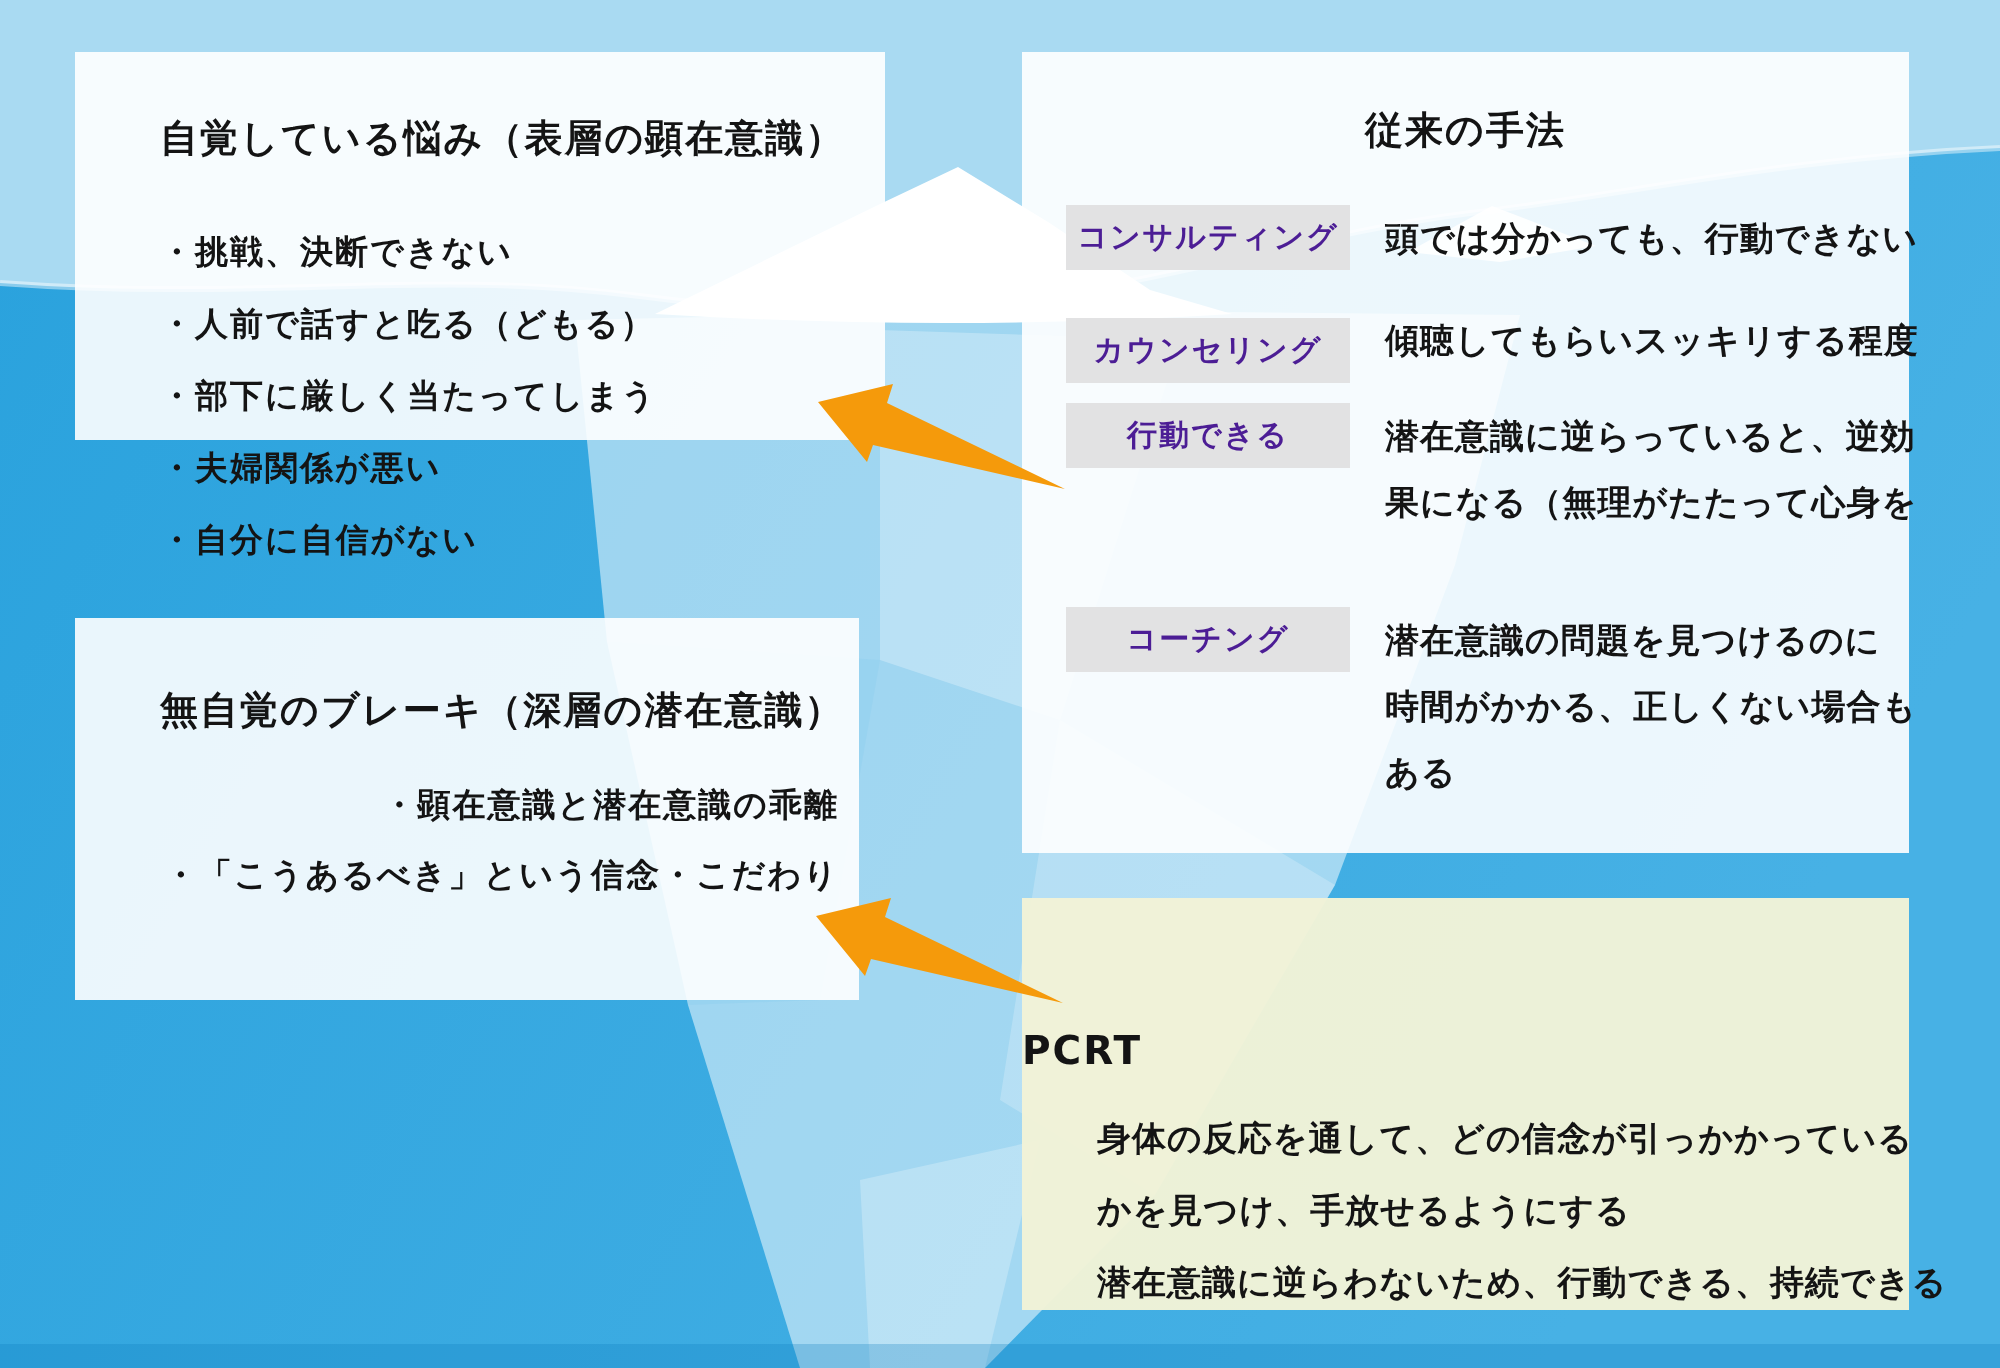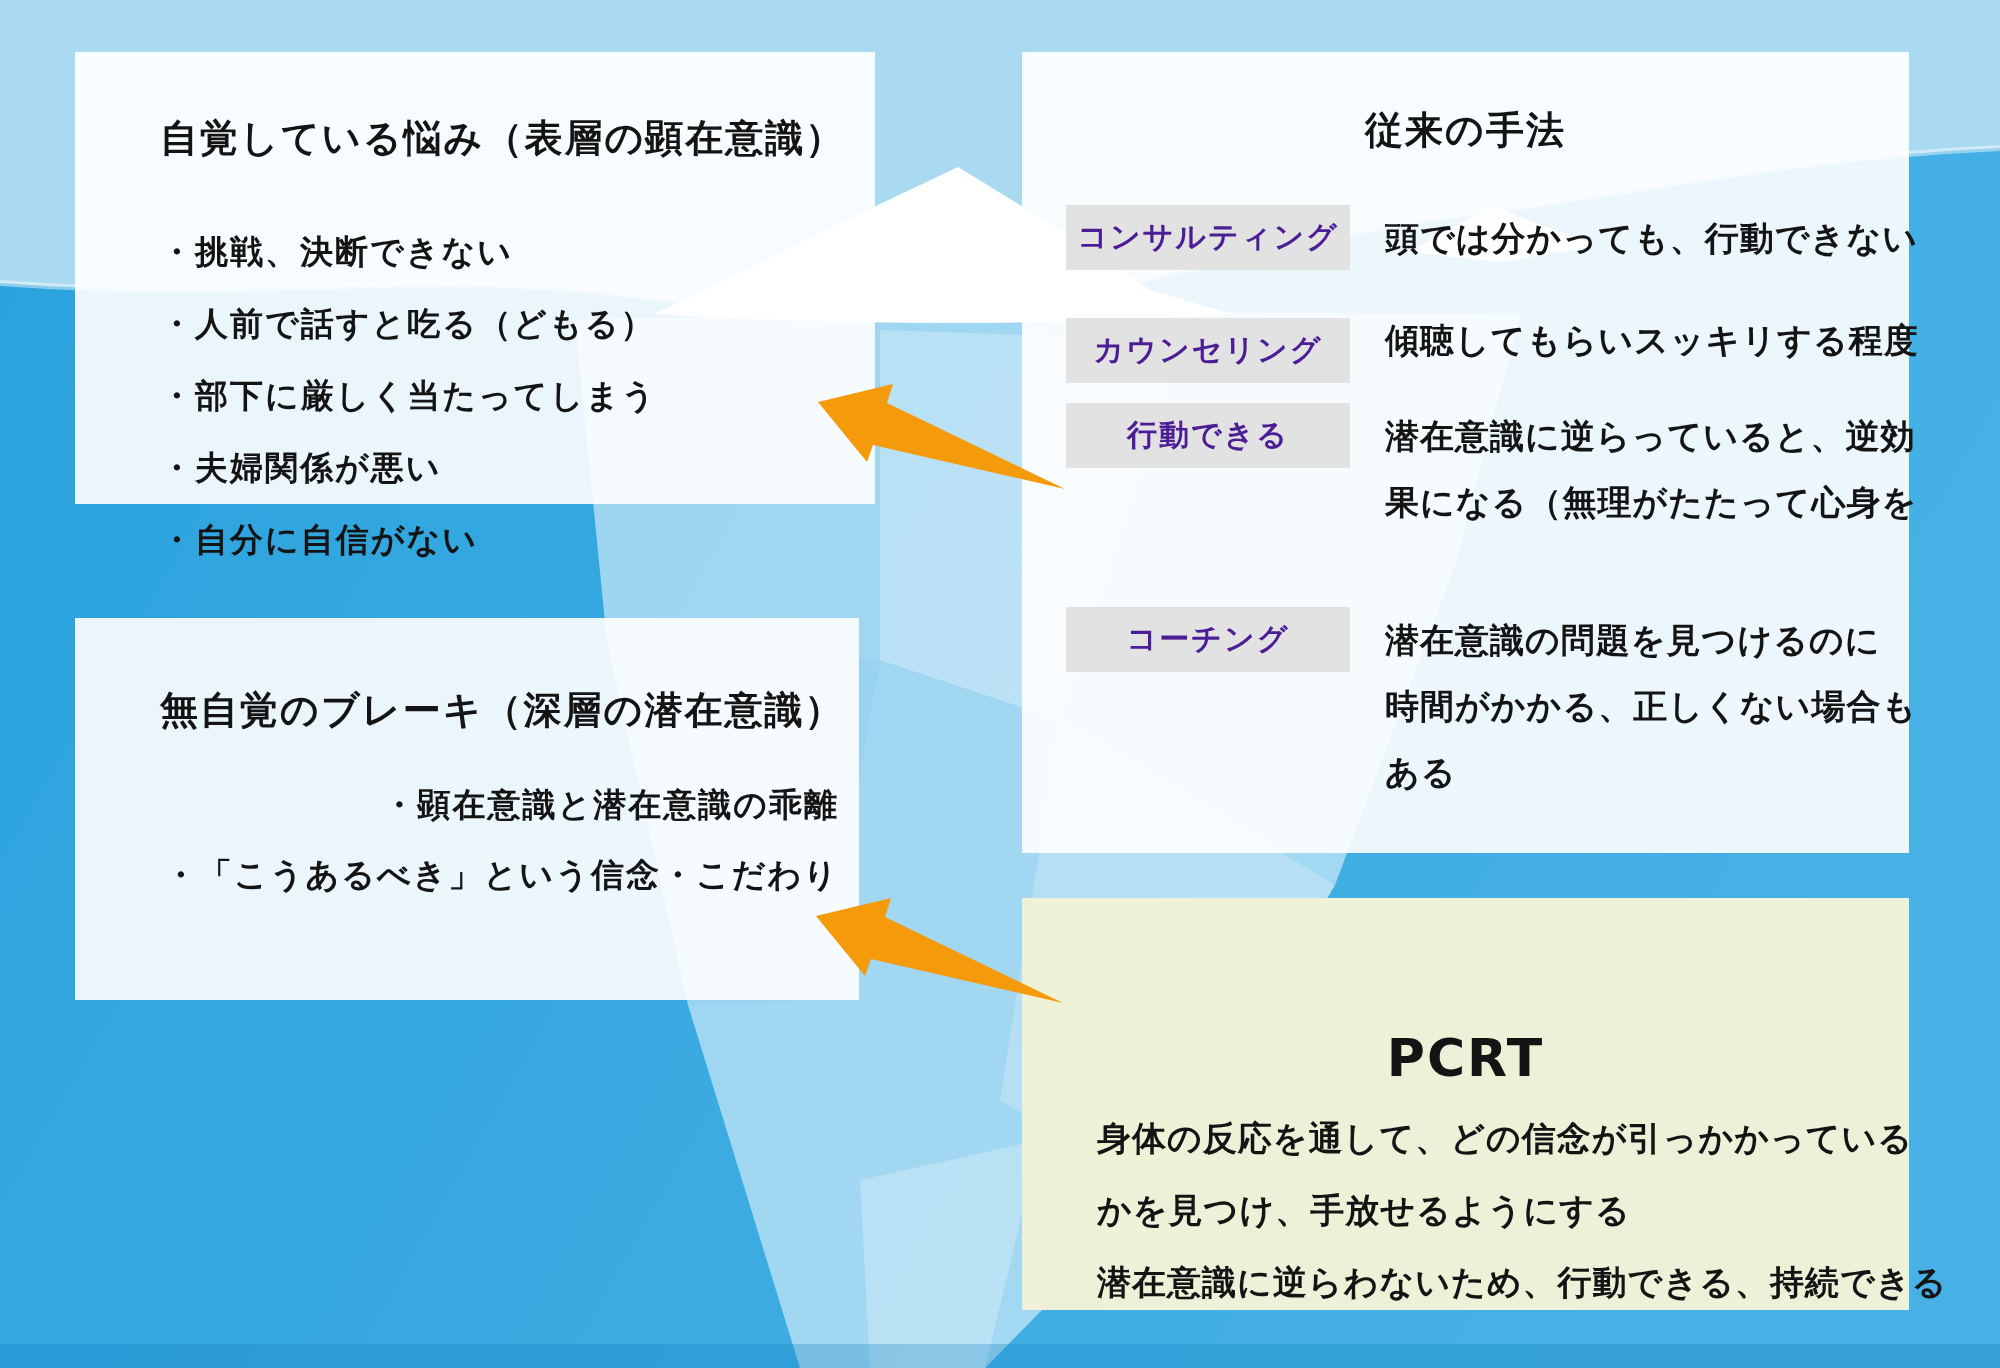--- a/index.html
+++ b/index.html
@@ -28,22 +28,22 @@
     position:absolute;left:44px;width:284px;height:65px;background:#E2E2E3;
     display:flex;align-items:center;justify-content:center;
     font-size:30px;font-weight:600;color:#4c1d95;letter-spacing:2px;white-space:nowrap;
   }
   .method-row-text{position:absolute;left:363px;right:10px;}
   .method-line{
     font-size:34px;font-weight:600;color:#141414;letter-spacing:1px;
     height:66px;line-height:50px;white-space:nowrap;
   }
   .pcrt-title{
-    position:absolute;top:130px;left:0;right:0;text-align:center;
-    font-weight:800;font-size:52px;color:#141414;letter-spacing:2px;
+    position:absolute;top:130px;left:0;right:0;text-align:left;
+    font-weight:800;font-size:39px;color:#141414;letter-spacing:2px;
   }
   .pcrt-lines{position:absolute;left:75px;top:215px;right:20px;}
   .pcrt-line{
     font-size:34px;font-weight:600;color:#141414;letter-spacing:1px;
     height:72px;line-height:50px;white-space:nowrap;
   }
 </style>
 </head>
 <body>
 
@@ -60,21 +60,21 @@
   <polygon points="575,320 1020,310 1520,315 1455,565 1335,885 1155,1195 985,1368 800,1368 688,1005 607,642" fill="#FFFFFF" fill-opacity="0.52"></polygon>
   <polygon points="880,330 1180,340 1060,720 880,660" fill="#FFFFFF" fill-opacity="0.28"></polygon>
   <polygon points="607,642 880,660 820,1000 688,1005" fill="#5BB8E8" fill-opacity="0.10"></polygon>
   <polygon points="1060,720 1335,885 1155,1195 1000,1100" fill="#FFFFFF" fill-opacity="0.22"></polygon>
   <polygon points="860,1180 1040,1140 985,1368 870,1368" fill="#FFFFFF" fill-opacity="0.25"></polygon>
   <path d="M655,314 L800,243 L878,205 L958,167 L1048,222 L1150,290 L1232,314 Q950,332 655,314 Z" fill="#FFFFFF"></path>
   <polygon points="1408,252 1492,206 1596,246 1500,262" fill="#FFFFFF" fill-opacity="0.9"></polygon>
   <rect x="0" y="1344" width="2000" height="24" fill="#0F7FC0" fill-opacity="0.28"></rect>
 </svg>
 
-<div class="panel" style="left: 75px; top: 52px; width: 800px; height: 452px; background: rgba(255, 255, 255, 0.9);">
+<div class="panel" style="left: 75px; top: 52px; width: 800px; height: 388px; background: rgba(255, 255, 255, 0.9); padding-left: 10px;">
   <div class="panel-title" style="left:85px;top:64px;">自覚している悩み（表層の顕在意識）</div>
   <div class="bullet-list" style="top:164px;">
       <div class="bullet-item">・挑戦、決断できない</div>
       <div class="bullet-item">・人前で話すと吃る（どもる）</div>
       <div class="bullet-item">・部下に厳しく当たってしまう</div>
       <div class="bullet-item">・夫婦関係が悪い</div>
       <div class="bullet-item">・自分に自信がない</div>
     </div>
 </div>
 

